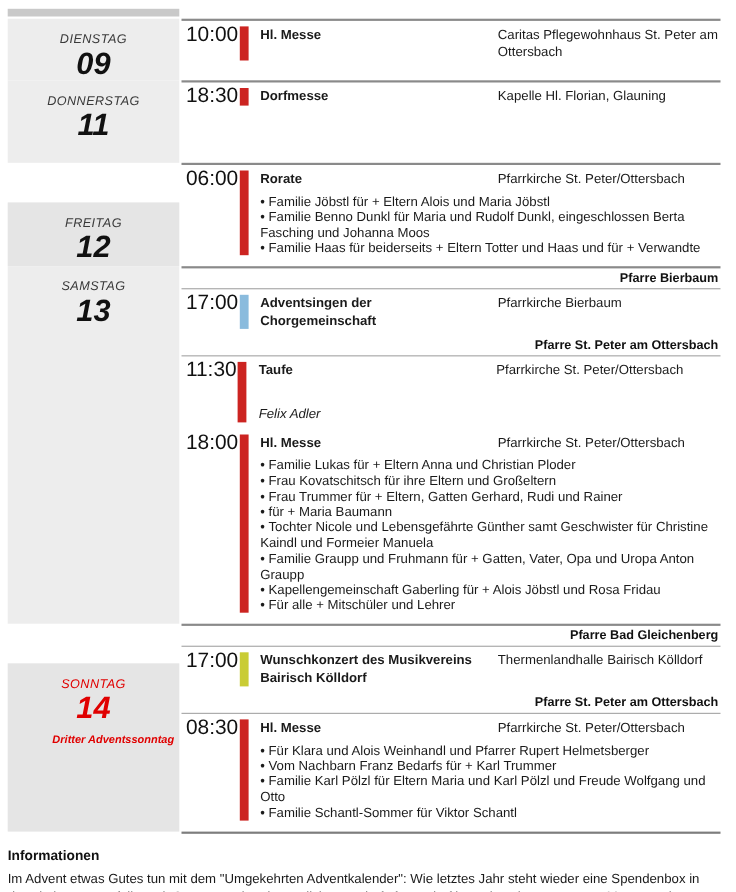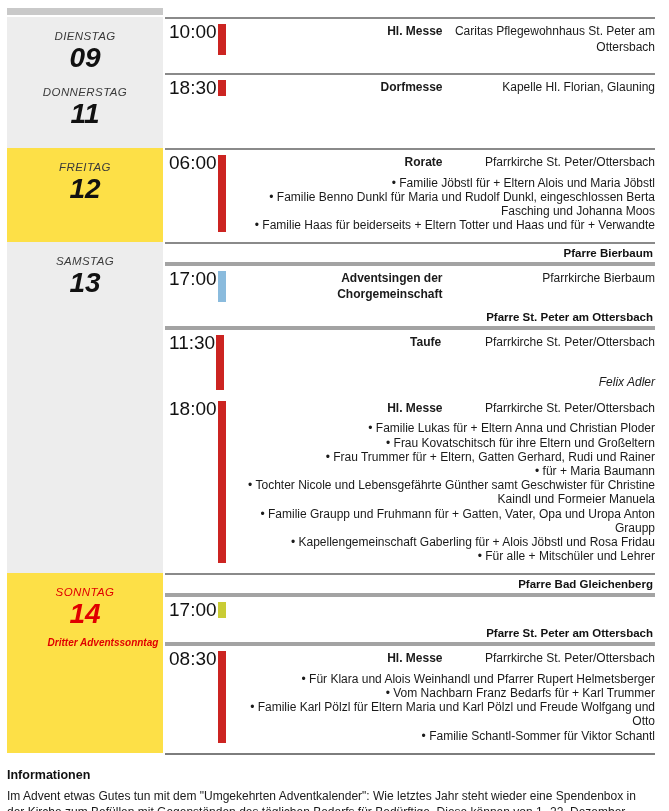--- a/index.html
+++ b/index.html
@@ -5,37 +5,37 @@
   html,body{margin:0;padding:0;background:#fff;}
   body{width:669px;font-family:"Liberation Sans",sans-serif;color:#1a1a1a;}
   .page{padding:8px 14px 12px 7px;}
 
   
   .col-topbar{width:156px;height:7px;background:#c9c9c9;margin-bottom:2px;}
 
   
   .day-row{display:flex;align-items:stretch;}
   .day-cell{width:156px;flex:0 0 156px;background:#ededed;text-align:center;padding-top:13px;box-sizing:border-box;font-style:italic;}
-  .day-cell.hl{background:#fde047;}
+  .day-cell.hl{background:#e5e5e5;margin-top:36px;}
   .day-cell.red .day-name,.day-cell.red .day-num,.day-cell.red .day-note{color:#e00000;}
   .day-name{font-size:11.5px;color:#3a3a3a;letter-spacing:.4px;}
   .day-num{font-size:28px;font-weight:bold;color:#111;margin-top:1px;line-height:30px;}
   .day-note{font-size:10px;font-weight:bold;margin-top:8px;padding-left:36px;}
 
   .events-cell{flex:1;margin-left:2px;border-top:2px solid #8a8a8a;padding-bottom:4px;}
   .day-row:nth-child(2) .events-cell{min-height:69px;}
   .day-row:nth-child(3) .events-cell{min-height:53px;}
 
   .parish-header{text-align:right;font-weight:bold;font-size:11.5px;color:#111;
-    padding:3px 2px 3px;border-bottom:4px solid #a3a3a3;}
+    padding:3px 2px 3px;border-bottom:1px solid #a3a3a3;}
 
   .event{display:flex;align-items:stretch;padding:5px 0 6px;}
   .ev-time{flex:0 0 37px;padding-left:4px;font-size:19px;color:#111;line-height:16px;}
   .ev-bar{flex:0 0 8px;margin-left:1px;}
-  .ev-body{flex:1;margin-left:11px;font-size:12px;text-align:right;}
+  .ev-body{flex:1;margin-left:11px;font-size:12px;}
   .ev-top{display:flex;}
   .ev-title{width:216px;flex:0 0 216px;box-sizing:border-box;padding-right:10px;
     font-weight:bold;line-height:15.5px;}
   .ev-loc{flex:1;line-height:15.5px;}
   .ev-sub{font-style:italic;margin-top:24px;line-height:15px;}
   .ev-bullets{margin:5px 0 0;padding:0;list-style:none;}
   .ev-bullets li{line-height:14.2px;}
   .ev-bullets li::before{content:"\2022\00a0";}
 
   .table-bottom{border-top:2px solid #7d7d7d;margin-left:158px;}
@@ -165,20 +165,26 @@
         <div class="day-cell hl red">
           <div class="day-name">SONNTAG</div>
           <div class="day-num">14</div>
           <div class="day-note">Dritter Adventssonntag</div>
         </div>
         <div class="events-cell">
           <div class="parish-header">Pfarre Bad Gleichenberg</div>
           <div class="event">
             <div class="ev-time">17:00</div>
             <div class="ev-bar" style="background: rgb(201, 204, 53);"></div>
+            <div class="ev-body">
+              <div class="ev-top">
+                <div class="ev-title">Wunschkonzert des Musikvereins Bairisch Kölldorf</div>
+                <div class="ev-loc">Thermenlandhalle Bairisch Kölldorf</div>
+              </div>
+            </div>
           </div>
           <div class="parish-header">Pfarre St. Peter am Ottersbach</div>
           <div class="event">
             <div class="ev-time">08:30</div>
             <div class="ev-bar" style="background: rgb(204, 36, 33);"></div>
             <div class="ev-body">
               <div class="ev-top">
                 <div class="ev-title">Hl. Messe</div>
                 <div class="ev-loc">Pfarrkirche St. Peter/Ottersbach</div>
               </div>

